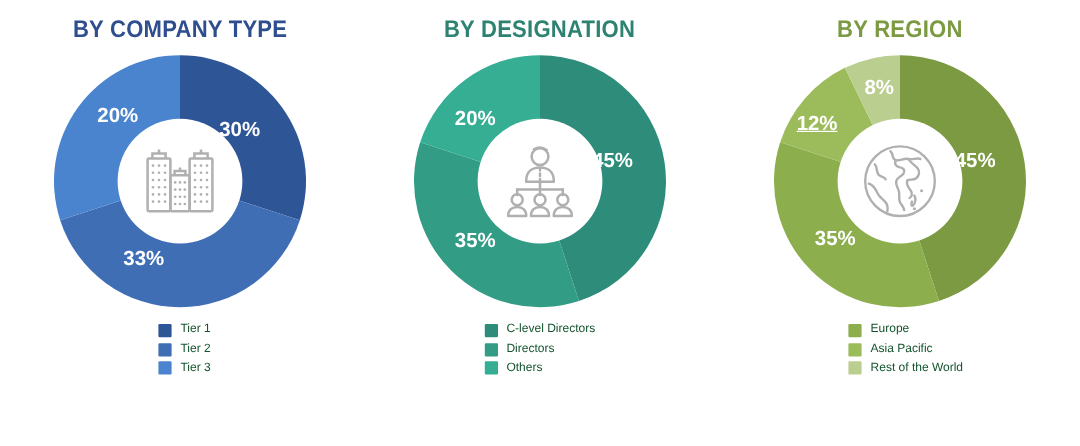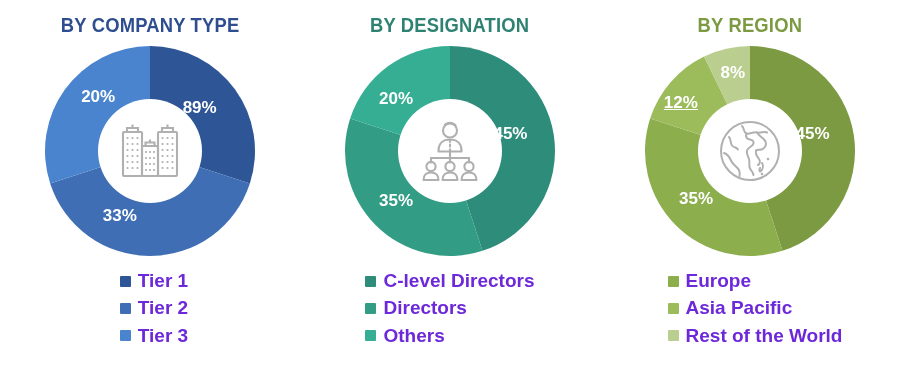--- a/index.html
+++ b/index.html
@@ -89,25 +89,24 @@
     gap: 7px;
     line-height: 1.28;
   }
   .legend-swatch {
     width: 11px;
     height: 11px;
     flex: 0 0 11px;
     border-radius: 1px;
   }
   .legend-label {
-    font-size: 19px;
-    color: #6d28d9;
+    font-size: 10px;
+    color: #14532d;
     font-family: "Liberation Sans", sans-serif;
     white-space: nowrap;
-    font-weight: bold;
   }
   
   .panel-company .legend { margin-left: 8px; }
   .panel-designation .legend { margin-left: 0px; }
   .panel-region .legend { margin-left: 10px; }
 </style>
 </head>
 <body>
 
 <div class="board">
@@ -120,21 +119,21 @@
         <g transform="translate(108,108)">
 
           <path d="M 0 -105 A 105 105 0 0 1 99.86 32.45 L 0 0 Z" fill="#2E5596"></path>
 
           <path d="M 99.86 32.45 A 105 105 0 0 1 -99.86 32.45 L 0 0 Z" fill="#3F6EB5"></path>
 
           <path d="M -99.86 32.45 A 105 105 0 0 1 0 -105 L 0 0 Z" fill="#4A84CE"></path>
         </g>
       </svg>
 
-      <div class="slice-label" style="left:73%; top:30%;">89%</div>
+      <div class="slice-label" style="left:73%; top:30%;">30%</div>
       <div class="slice-label" style="left:36%; top:80%;">33%</div>
       <div class="slice-label" style="left:26%; top:25%;">20%</div>
 
       <div class="center-hole">
         <span class="center-icon">
           <svg width="66" height="62" viewBox="0 0 66 62" fill="none" stroke="#b0b0b0" stroke-width="2.1">
 
             <rect x="6" y="12" width="19" height="44" rx="1"></rect>
             <path d="M10 12 L10 8 L21 8 L21 12"></path>
             <line x1="15.5" y1="8" x2="15.5" y2="4.5"></line>

